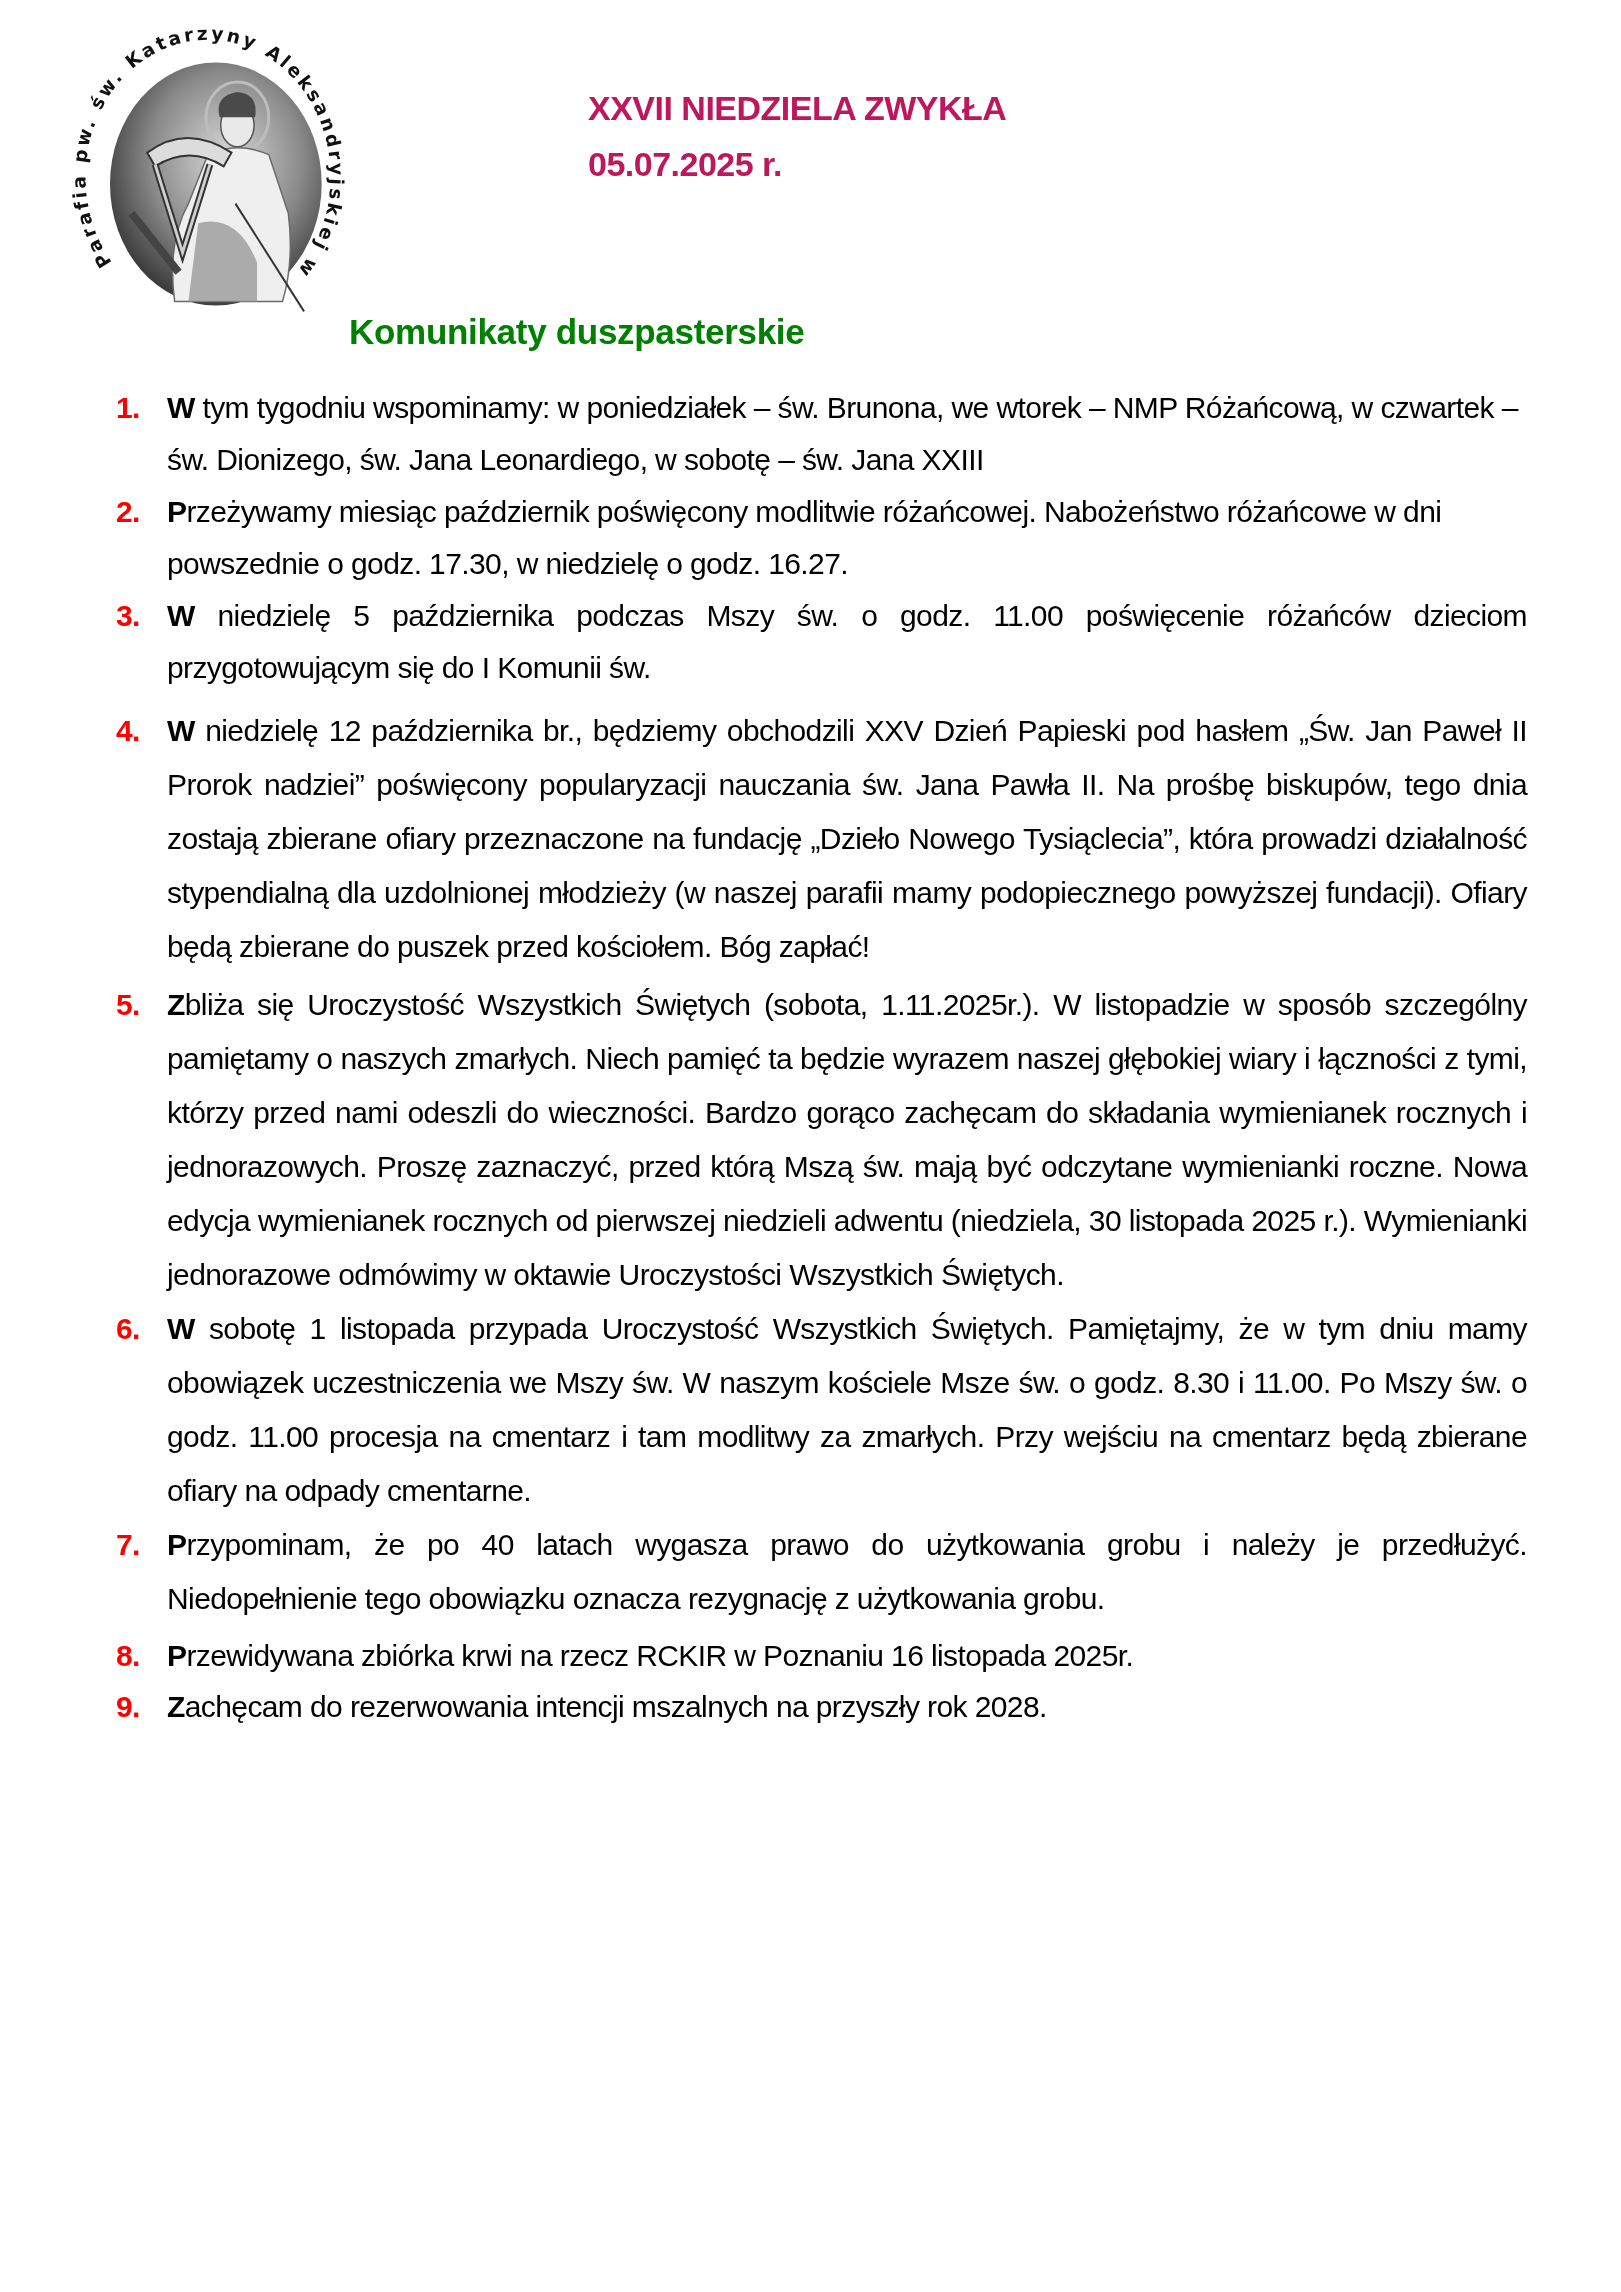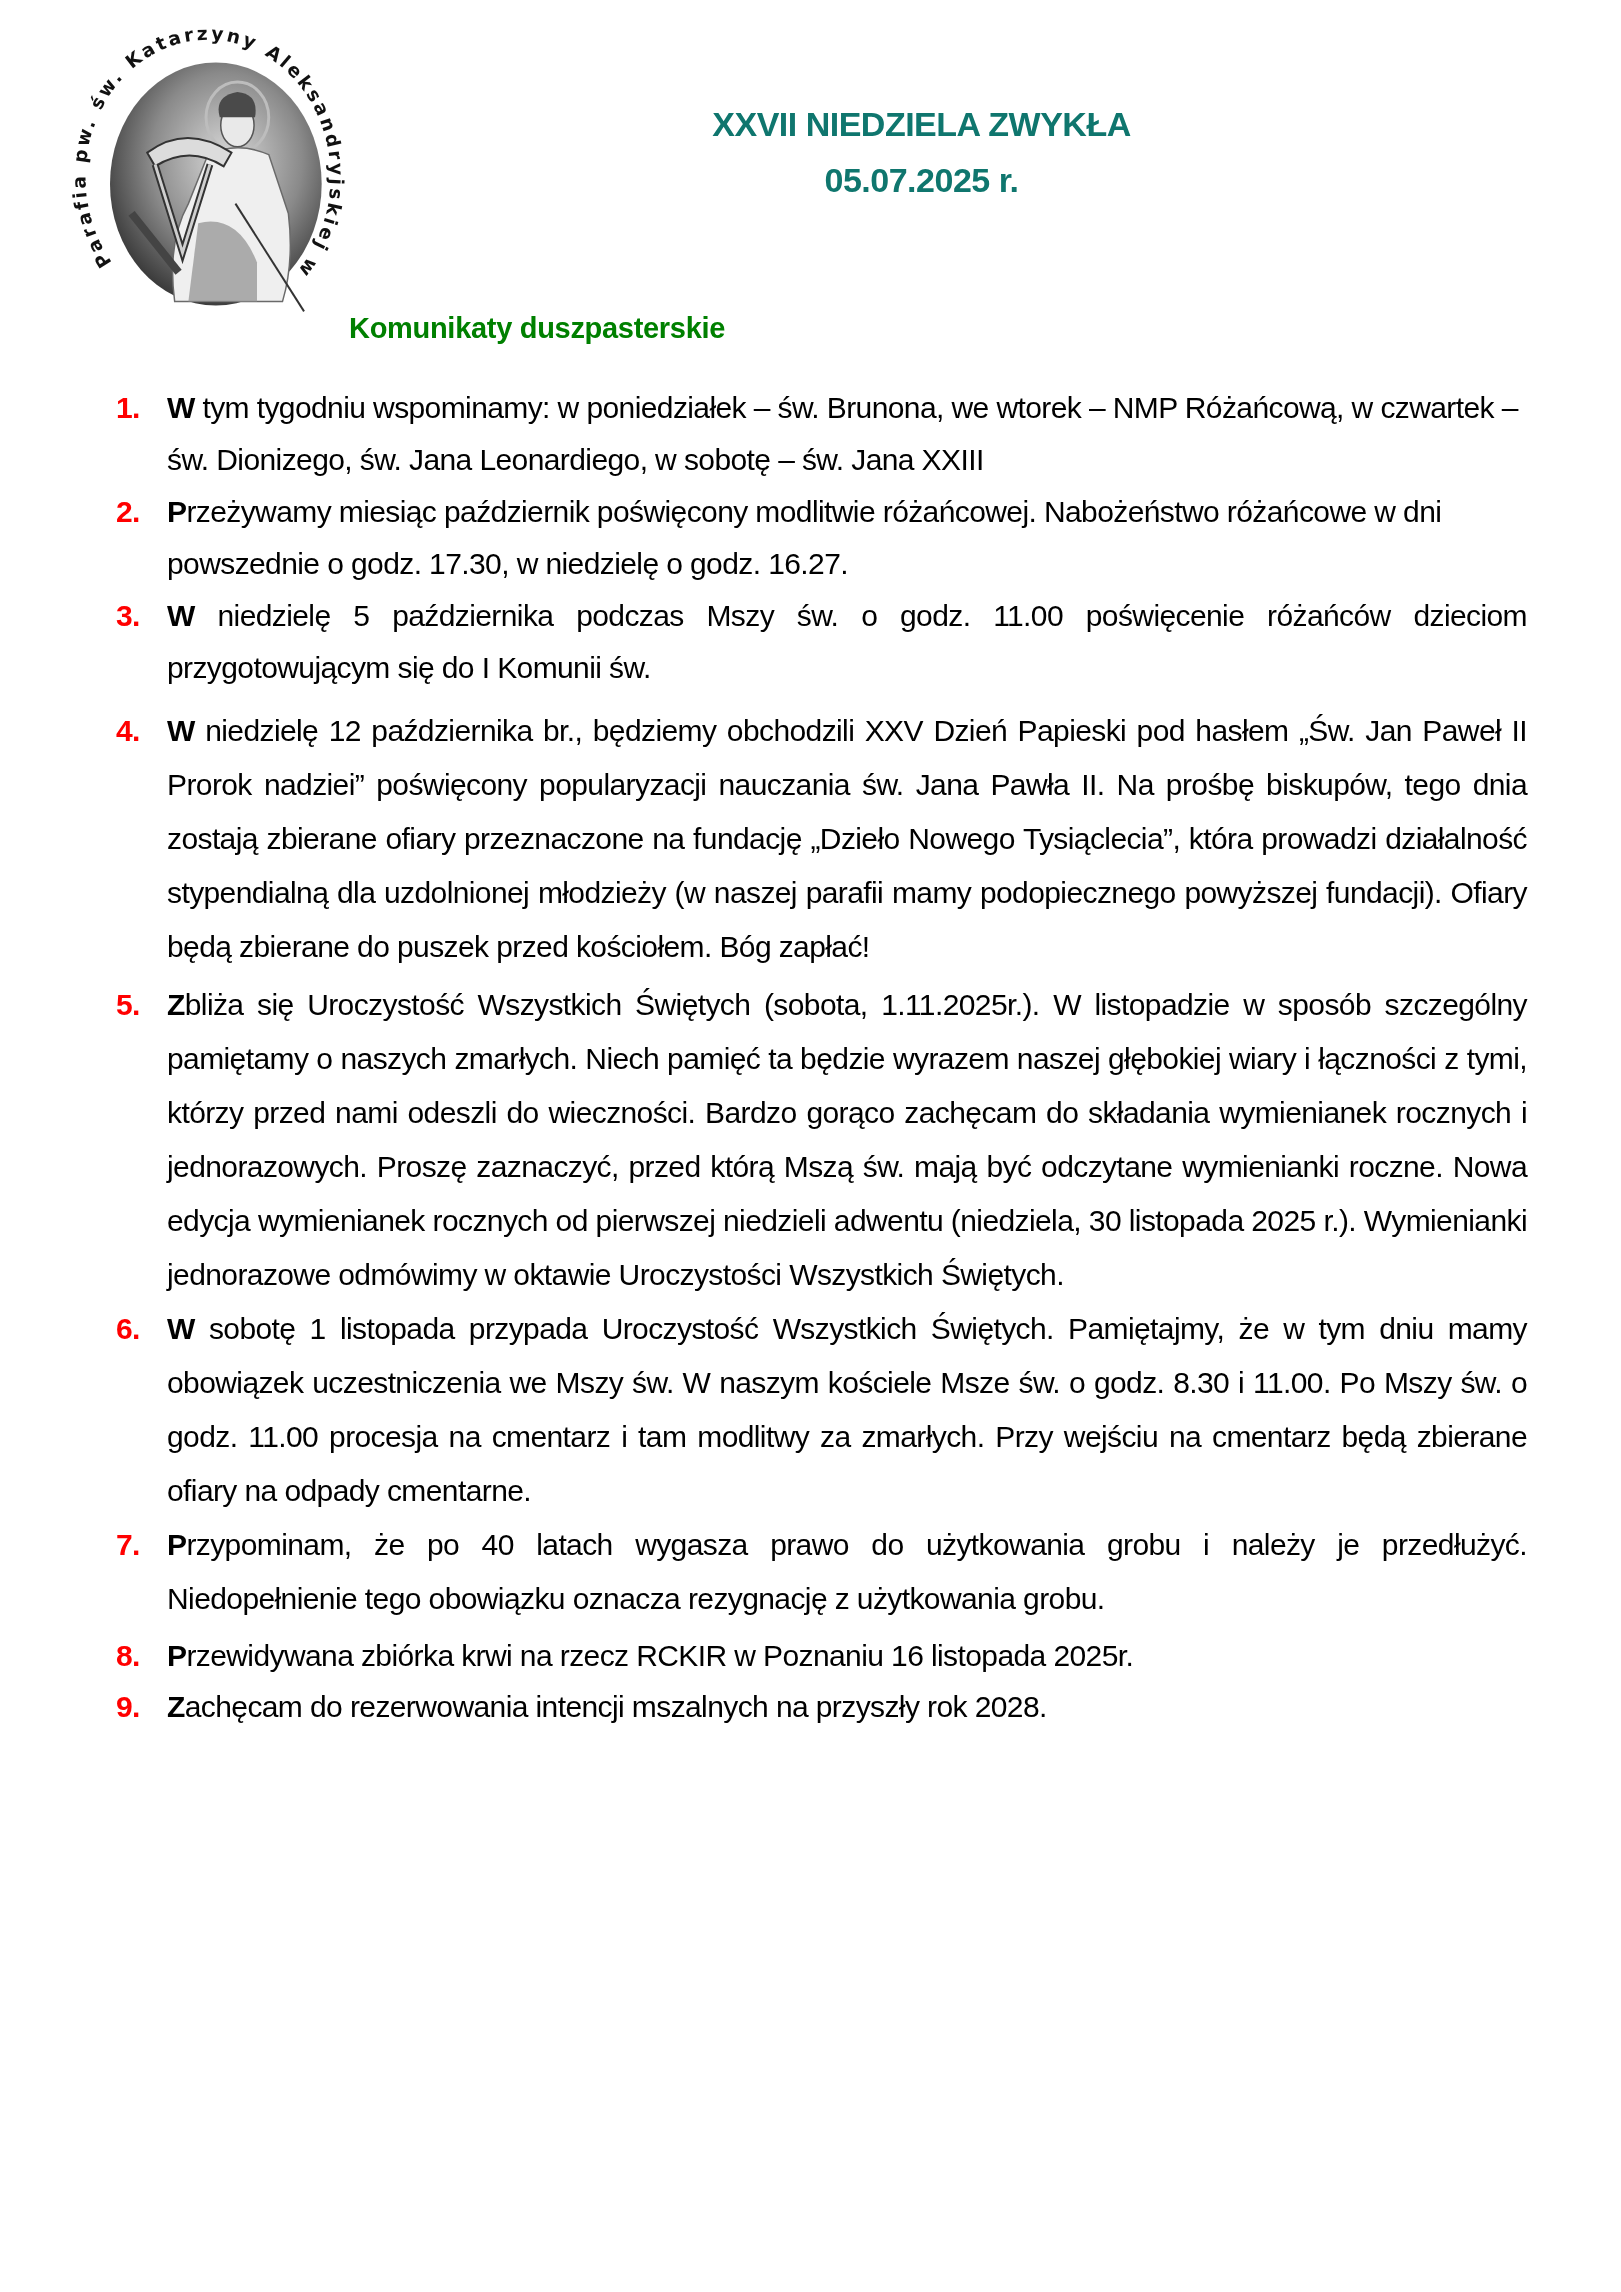--- a/index.html
+++ b/index.html
@@ -5,27 +5,27 @@
   html, body { margin: 0; padding: 0; background: #ffffff; }
   body {
     width: 1621px; height: 2293px; position: relative; overflow: hidden;
     font-family: "Liberation Sans", "DejaVu Sans", sans-serif;
     color: #000;
   }
   .logo {
     position: absolute; left: 61px; top: 27.4px; width: 294px; height: 314px;
   }
   .title-block {
-    position: absolute; left: 588px; top: 96px; width: 667px;
-    text-align: center; color: #0f766e; font-weight: bold;
+    position: absolute; left: 588px; top: 80px; width: 667px;
+    text-align: left; color: #be185d; font-weight: bold;
     font-size: 34px; line-height: 56px; letter-spacing: -0.5px;
   }
   .subheading {
     position: absolute; left: 349px; top: 312px;
-    color: #008000; font-weight: bold; font-size: 29px; letter-spacing: -0.3px;
+    color: #008000; font-weight: bold; font-size: 35px; letter-spacing: -0.3px;
   }
   .list {
     position: absolute; left: 116px; top: 382px; width: 1411px;
     margin: 0; padding: 0; list-style: none;
     font-size: 30px; letter-spacing: -0.6px;
   }
   .item { position: relative; padding-left: 51px; }
   .num {
     position: absolute; left: 0; top: 0;
     color: #ff0000; font-weight: bold;

